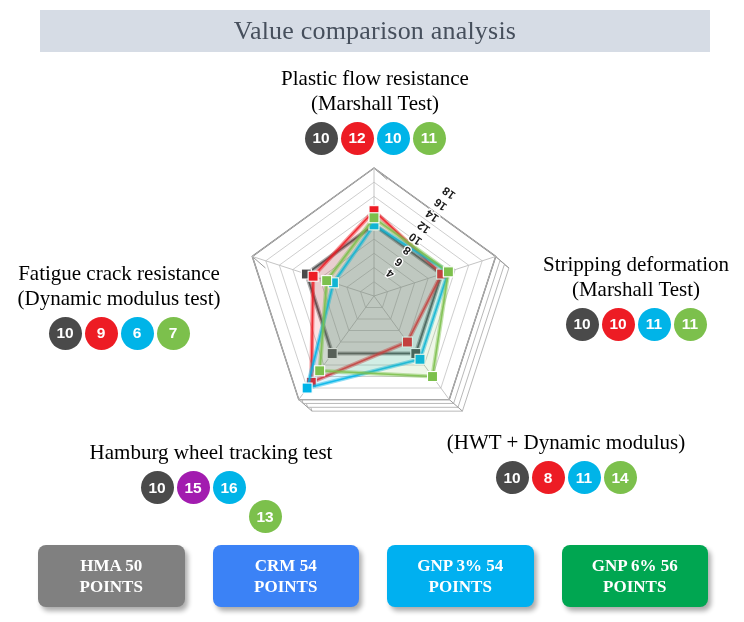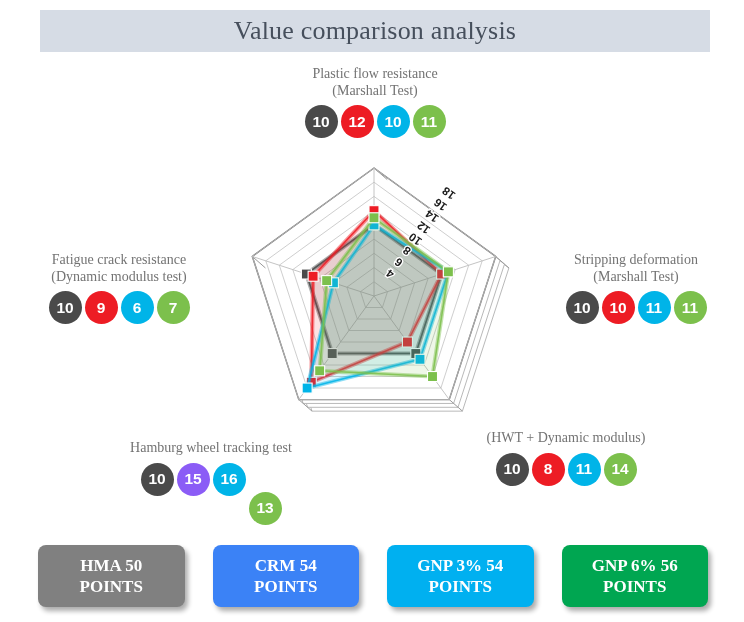--- a/index.html
+++ b/index.html
@@ -33,22 +33,22 @@
     letter-spacing: 0.2px;
     white-space: nowrap;
   }
 
   
   .axis-group {
     position: absolute;
     text-align: center;
   }
   .axis-group .axis-label {
-    font-size: 14px;
-    color: #737373;
+    font-size: 21px;
+    color: #000000;
     line-height: 1.18;
     white-space: nowrap;
   }
   .badge-row {
     margin-top: 6px;
     display: flex;
     justify-content: center;
     gap: 3px;
   }
   .badge {
@@ -59,21 +59,21 @@
     font-family: "Liberation Sans", "DejaVu Sans", sans-serif;
     font-weight: bold;
     font-size: 15.5px;
     display: flex;
     align-items: center;
     justify-content: center;
     line-height: 1;
   }
 
   #group-top    { left: 252px; top: 66px;  width: 246px; }
-  #group-left   { left: 2px;   top: 252px; width: 234px; }
+  #group-left   { left: 2px;   top: 261px; width: 234px; }
   #group-right  { left: 528px; top: 252px; width: 216px; }
   #group-bl     { left: 60px;  top: 440px; width: 302px; }
   #group-br     { left: 420px; top: 430px; width: 292px; }
 
   
   #radar-chart {
     position: absolute;
     left: 222px;
     top: 158px;
     width: 310px;
@@ -236,21 +236,21 @@
       <div class="badge" style="background: rgb(237, 28, 36);">10</div>
       <div class="badge" style="background: rgb(0, 180, 232);">11</div>
       <div class="badge" style="background: rgb(124, 192, 76);">11</div>
     </div>
 </div>
 
 <div class="axis-group" id="group-bl">
   <div class="axis-label">Hamburg wheel tracking test</div>
   <div class="badge-row">
       <div class="badge" style="background: rgb(74, 74, 74);">10</div>
-      <div class="badge" style="background: #8b5cf6;">15</div>
+      <div class="badge" style="background: #a21caf;">15</div>
       <div class="badge" style="background: rgb(0, 180, 232);">16</div>
       <div class="badge" style="background: rgb(124, 192, 76); margin-top: 29px;">13</div>
     </div>
 </div>
 
 <div class="axis-group" id="group-br">
   <div class="axis-label">(HWT + Dynamic modulus)</div>
   <div class="badge-row">
       <div class="badge" style="background: rgb(74, 74, 74);">10</div>
       <div class="badge" style="background: rgb(237, 28, 36);">8</div>

